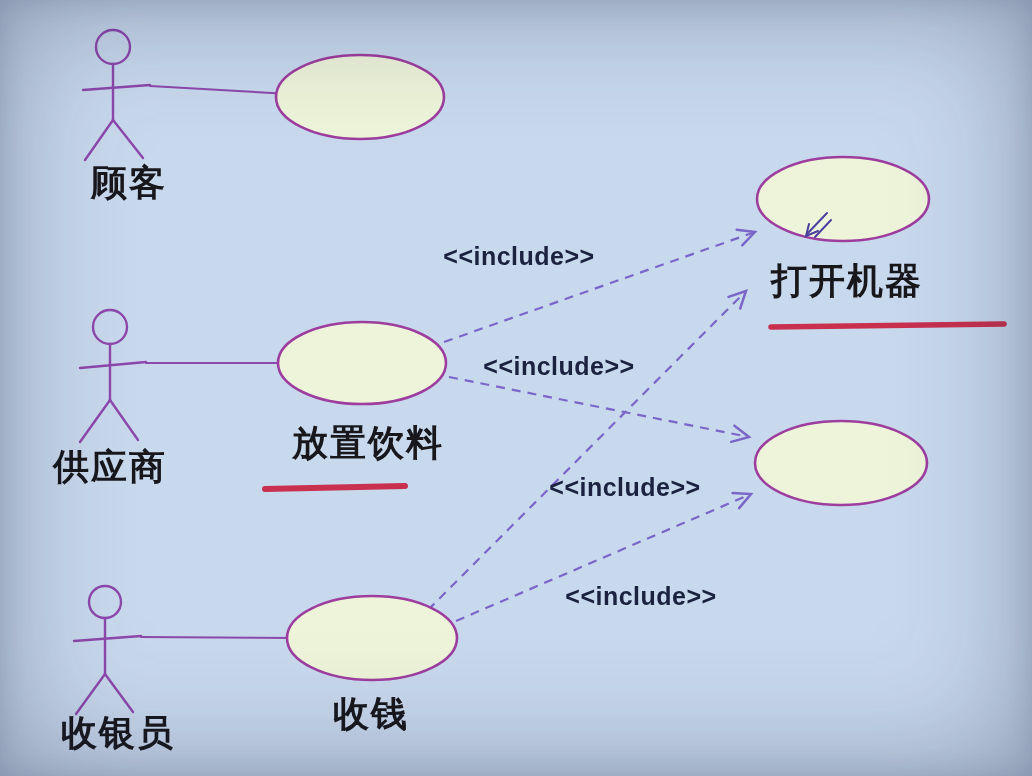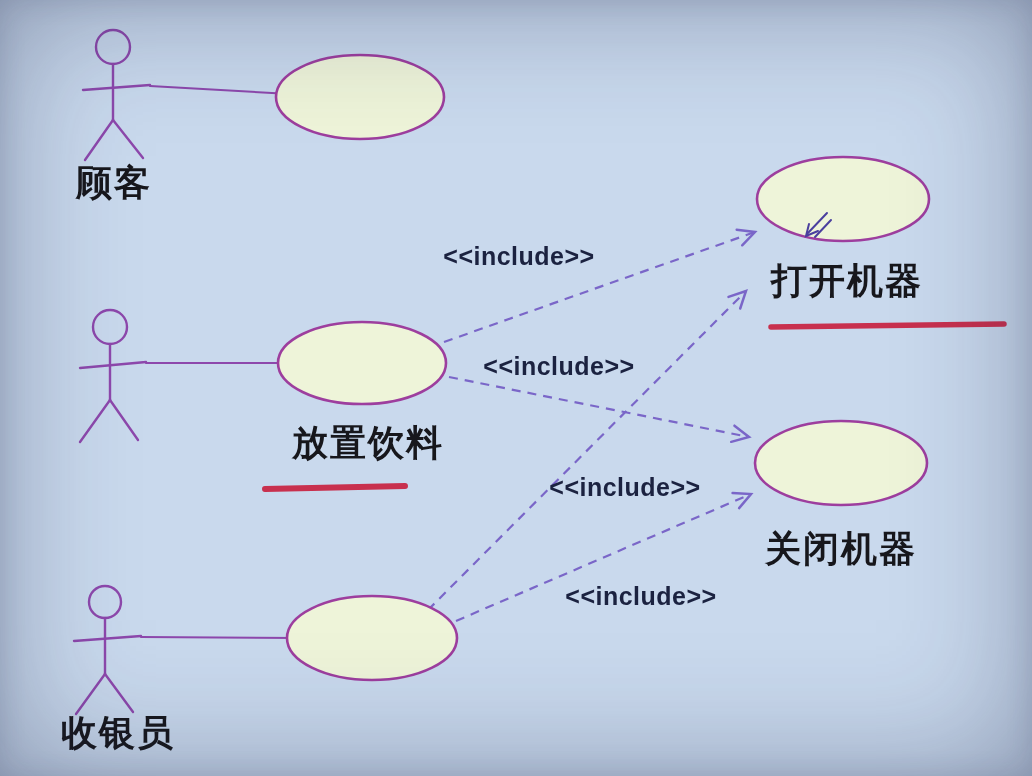--- a/index.html
+++ b/index.html
@@ -93,26 +93,27 @@
     <line class="underline" x1="265" y1="489" x2="405" y2="486"></line>
     <line class="underline" x1="771" y1="327" x2="1004" y2="324" style="stroke-width:5.5"></line>
 
     <g class="pen">
       <line x1="827" y1="213" x2="807" y2="234"></line>
       <polyline points="809,224 806,236 818,231"></polyline>
       <line x1="831" y1="220" x2="815" y2="237"></line>
     </g>
   </svg>
 
-  <div class="label cjk" style="left:114px;top:183px">顾客</div>
+  <div class="label cjk" style="left:129px;top:183px">顾客</div>
+  <div class="label cjk" style="left:110px;top:467px">供应商</div>
   <div class="label cjk" style="left:118px;top:733px">收银员</div>
 
   <div class="label cjk" style="left:368px;top:443px">放置饮料</div>
   <div class="label cjk" style="left:847px;top:281px">打开机器</div>
-  <div class="label cjk" style="left:841px;top:549px">关闭机器</div>
+  <div class="label cjk" style="left:371px;top:714px">收钱</div>
 
   <div class="label include" style="left:519px;top:256px">&lt;&lt;include&gt;&gt;</div>
   <div class="label include" style="left:559px;top:366px">&lt;&lt;include&gt;&gt;</div>
   <div class="label include" style="left:625px;top:487px">&lt;&lt;include&gt;&gt;</div>
   <div class="label include" style="left:641px;top:596px">&lt;&lt;include&gt;&gt;</div>
 
   <div class="vignette"></div>
 </div>
 
 </body></html>

